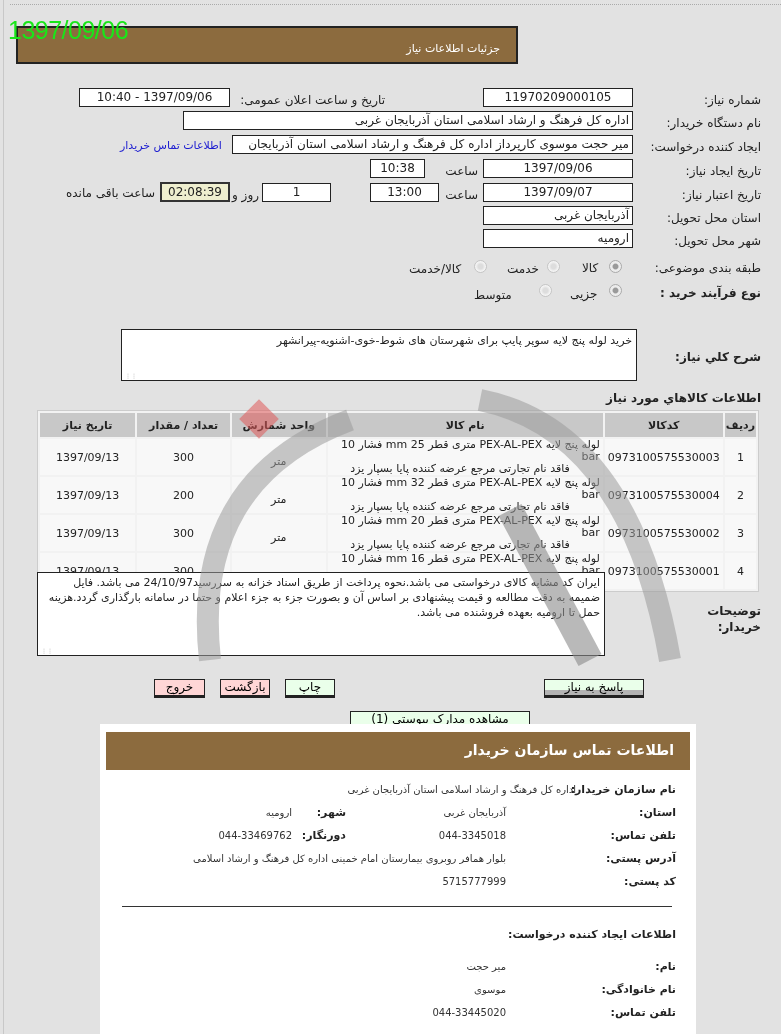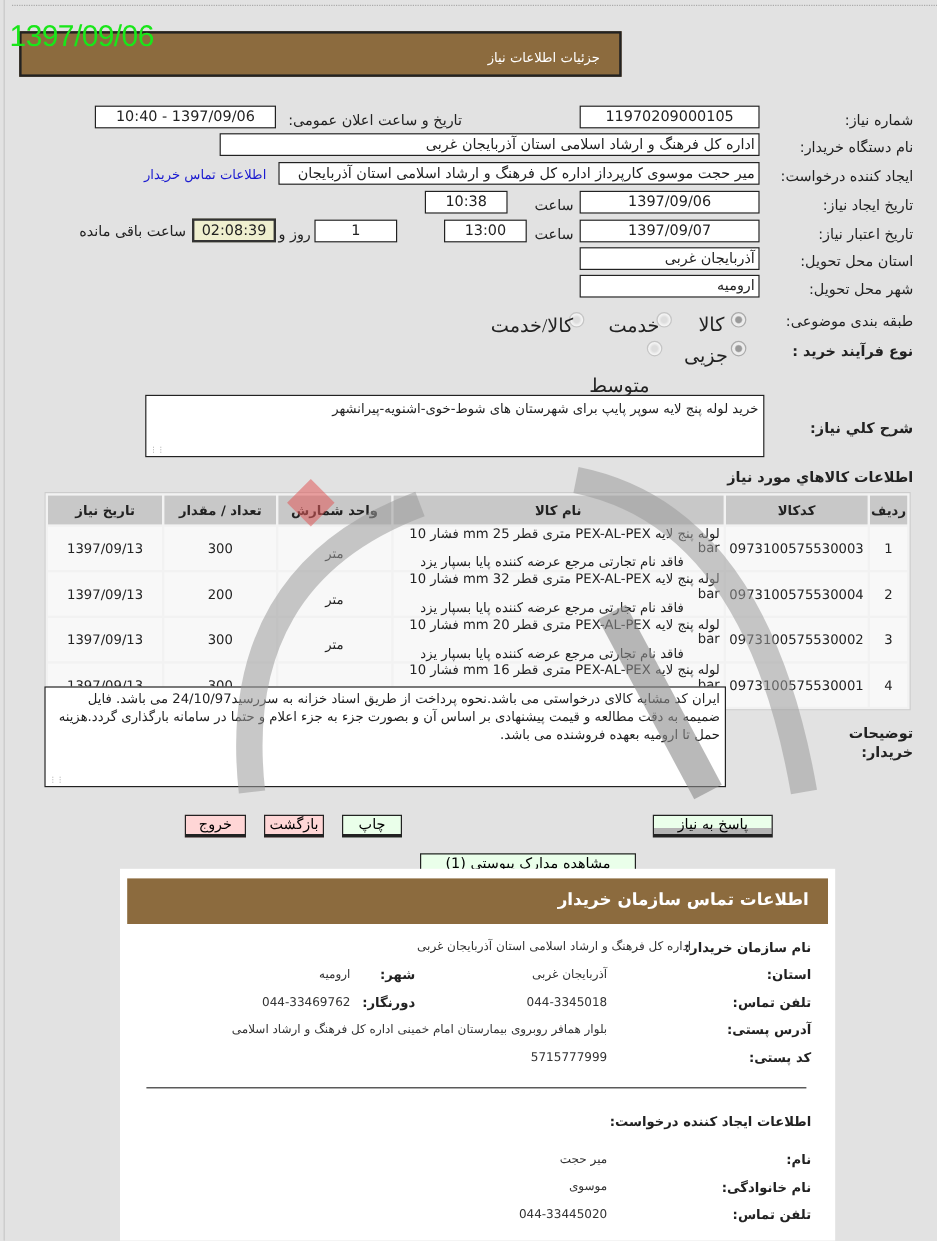--- a/index.html
+++ b/index.html
@@ -32,21 +32,21 @@
   }
   .field.r { text-align: right; padding-right: 3px; }
   .field.yellow { background: #efefcf; border-color: #333; border-width: 2px; }
   .link { position: absolute; color: #1a1ad0; font-size: 11px; direction: rtl; white-space: nowrap; }
   .radio {
     position: absolute; width: 13px; height: 13px; border-radius: 50%;
     background: radial-gradient(circle, #ddd 30%, #f3f3f3 60%);
     border: 1px solid #c5c5c5;
   }
   .radio.on { background: radial-gradient(circle, #9a9a9a 30%, #ececec 45%); border-color: #aaa; }
-  .radio-lbl { position: absolute; font-size: 16px; direction: rtl; white-space: nowrap; font-family: Liberation Serif, serif; }
+  .radio-lbl { position: absolute; font-size: 12px; direction: rtl; white-space: nowrap; }
   .desc-box {
     position: absolute; background: #fff; border: 1px solid #222;
     direction: rtl; text-align: right; font-size: 11px; padding: 4px 4px;
   }
   .bold-lbl { position: absolute; font-weight: bold; direction: rtl; text-align: right; font-size: 12px; white-space: nowrap; }
   table.items {
     position: absolute; left: 37px; top: 410px; width: 722px;
     border-collapse: separate; border-spacing: 2px; direction: rtl;
     background: #f2f2f2; border: 1px solid #ccc;
   }
@@ -114,21 +114,21 @@
 <div class="lbl" style="right:20px;top:116px;">نام دستگاه خریدار:</div>
 <div class="field r" style="left:183px;top:111px;width:450px;">اداره کل فرهنگ و ارشاد اسلامی استان آذربایجان غربی</div>
 
 <div class="lbl" style="right:20px;top:140px;">ایجاد کننده درخواست:</div>
 <div class="field r" style="left:232px;top:135px;width:401px;">میر حجت موسوی کارپرداز اداره کل فرهنگ و ارشاد اسلامی استان آذربایجان</div>
 <div class="link" style="left:120px;top:139px;">اطلاعات تماس خریدار</div>
 
 <div class="lbl" style="right:20px;top:164px;">تاریخ ایجاد نیاز:</div>
 <div class="field" style="left:483px;top:159px;width:150px;">1397/09/06</div>
 <div class="lbl" style="right:303px;top:164px;">ساعت</div>
-<div class="field" style="left:354px;top:159px;width:69px;">10:38</div>
+<div class="field" style="left:370px;top:159px;width:55px;">10:38</div>
 
 <div class="lbl" style="right:20px;top:188px;">تاریخ اعتبار نیاز:</div>
 <div class="field" style="left:483px;top:183px;width:150px;">1397/09/07</div>
 <div class="lbl" style="right:303px;top:188px;">ساعت</div>
 <div class="field" style="left:370px;top:183px;width:69px;">13:00</div>
 <div class="field" style="left:262px;top:183px;width:69px;">1</div>
 <div class="lbl" style="right:522px;top:188px;">روز و</div>
 <div class="field yellow" style="left:160px;top:182px;width:70px;height:20px;">02:08:39</div>
 <div class="lbl" style="right:626px;top:186px;">ساعت باقی مانده</div>
 
@@ -143,21 +143,21 @@
 <div class="radio-lbl" style="left:582px;top:261px;">کالا</div>
 <div class="radio" style="left:547px;top:260px;"></div>
 <div class="radio-lbl" style="left:507px;top:262px;">خدمت</div>
 <div class="radio" style="left:474px;top:260px;"></div>
 <div class="radio-lbl" style="left:409px;top:262px;">کالا/خدمت</div>
 
 <div class="lbl" style="right:20px;top:286px;font-weight:bold;">نوع فرآیند خرید :</div>
 <div class="radio on" style="left:609px;top:284px;"></div>
 <div class="radio-lbl" style="left:570px;top:287px;">جزیی</div>
 <div class="radio" style="left:539px;top:284px;"></div>
-<div class="radio-lbl" style="left:491px;top:288px;margin-top:24px;">متوسط</div>
+<div class="radio-lbl" style="left:474px;top:288px;">متوسط</div>
 
 <div class="bold-lbl" style="right:20px;top:350px;">شرح کلي نياز:</div>
 <div class="desc-box" style="left:121px;top:329px;width:516px;height:52px;">
   <span>خرید لوله پنج لایه سوپر پایپ برای شهرستان های شوط-خوی-اشنویه-پیرانشهر</span>
   <div class="grip">⋮⋮</div>
 </div>
 
 <div class="bold-lbl" style="right:20px;top:391px;">اطلاعات کالاهاي مورد نياز</div>
 <table class="items">
   <thead>

